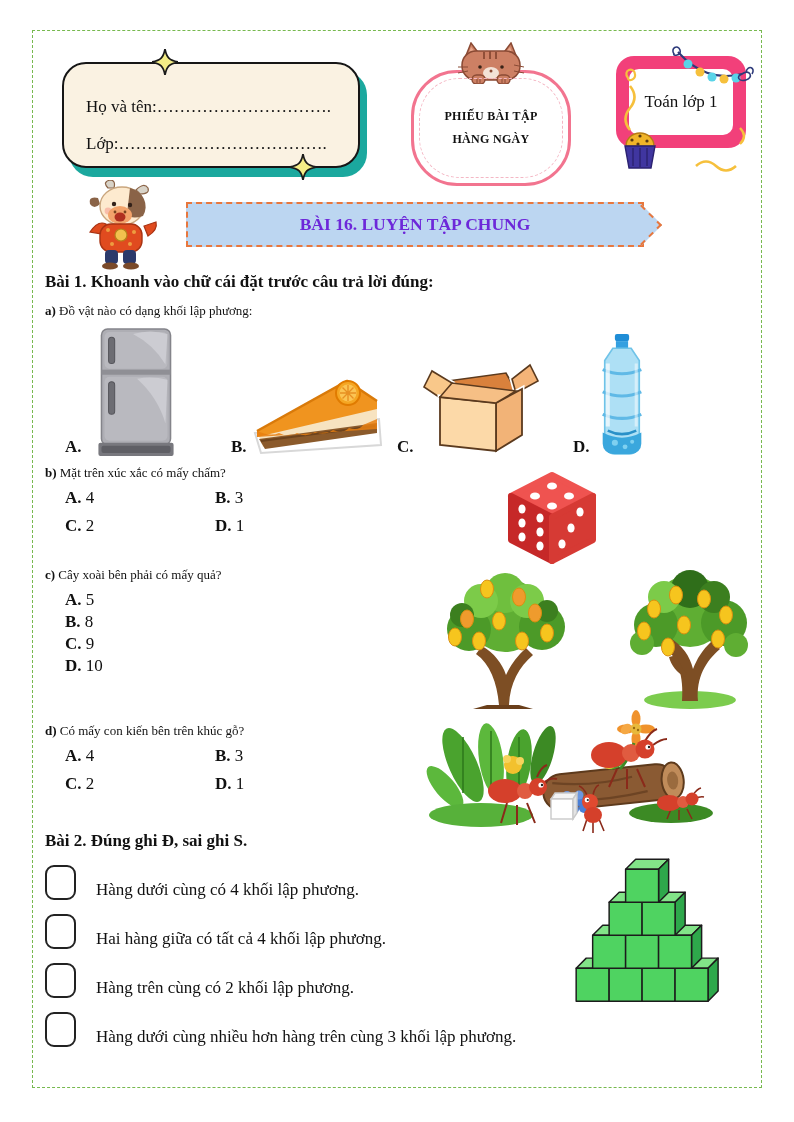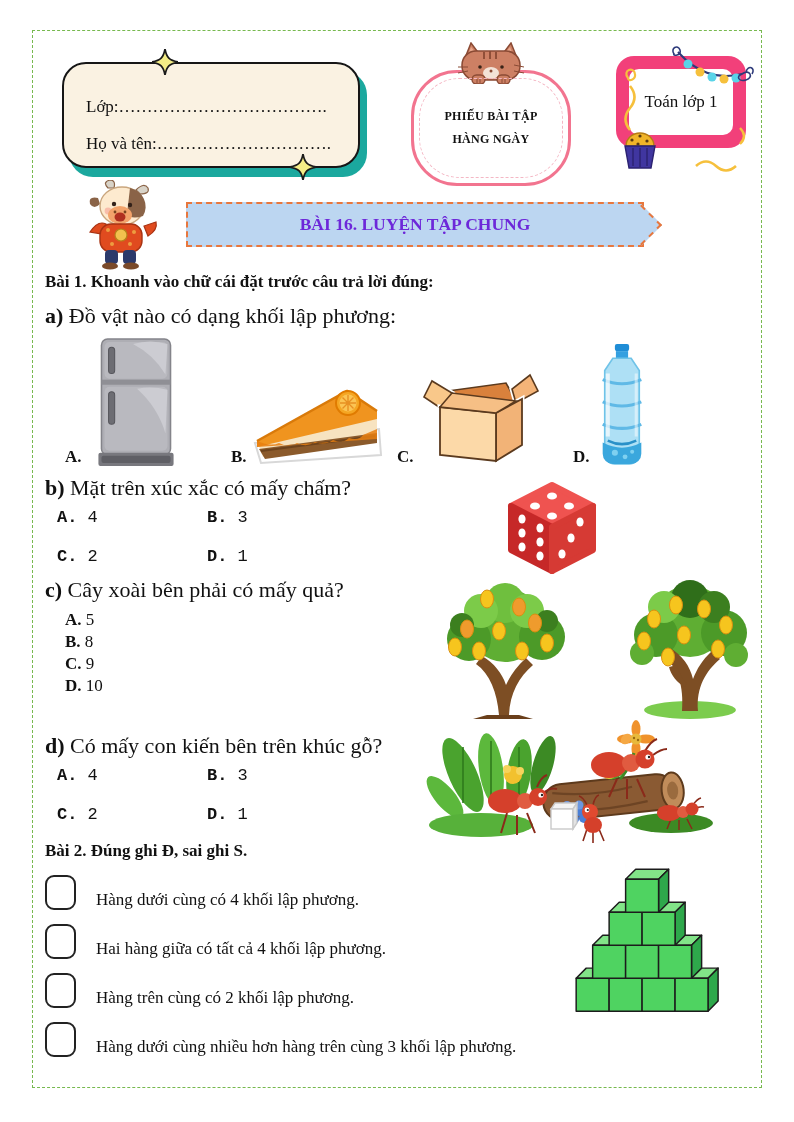--- a/index.html
+++ b/index.html
@@ -40,30 +40,30 @@
             background:#bcd6f1; border:2px dashed #e8773d; z-index:1;
             display:flex; align-items:center; justify-content:center; }
   .banner::after { content:""; position:absolute; right:-14px; top:50%; width:27px; height:27px;
             transform:translateY(-50%) rotate(45deg); background:#bcd6f1;
             border-top:2px dashed #e8773d; border-right:2px dashed #e8773d; }
   .banner-title { font-weight:bold; font-size:17.5px; color:#6d28d9; position:relative; z-index:2; }
 
   
   .content { position:absolute; left:45px; top:272px; width:716px; }
   .sec-heading { font-weight:bold; font-size:17px; margin-bottom:11px; }
-  .q-line { font-size:22px; margin-bottom:4px; }
+  .q-line { font-size:13px; margin-bottom:4px; }
   .q-line b { font-weight:bold; }
 
   .objects-row { display:flex; align-items:flex-end; margin:6px 0 8px 20px; height:132px; }
   .obj { display:flex; align-items:flex-end; }
   .obj .letter { font-weight:bold; font-size:17px; margin-right:4px; }
   .obj-a { width:166px; } .obj-b { width:166px; } .obj-c { width:176px; }
 
   .qblock { position:relative; }
-  .opts-grid { display:grid; grid-template-columns:150px 150px; row-gap:20px; margin:7px 0 6px 12px;font-family:Liberation Mono, monospace; }
+  .opts-grid { display:grid; grid-template-columns:150px 150px; row-gap:8px; margin:7px 0 6px 20px; }
   .opts-col   { display:grid; row-gap:2px; margin:7px 0 6px 20px; }
   .opt { font-size:17px; }
   .opt b { font-weight:bold; }
   .qb-art { position:absolute; left:460px; top:6px; }
   .qc-art { position:absolute; left:382px; top:0px; }
   .qd-art { position:absolute; left:376px; top:-16px; }
 
   
   .bai2 { position:relative; margin-top:10px; }
   .stmt { display:flex; align-items:flex-end; margin-bottom:14px;gap:18px; }
@@ -78,22 +78,22 @@
 <div class="sheet">
   <div class="border-frame"></div>
 
   <div class="name-box">
     <svg class="star star-top" viewBox="0 0 24 24">
         <path d="M12 0C13.5 8 16 10.5 24 12 16 13.5 13.5 16 12 24 10.5 16 8 13.5 0 12 8 10.5 10.5 8 12 0Z" fill="#f4ed86" stroke="#1a1a1a" stroke-width="1.6"></path>
       </svg>
     <svg class="star star-bottom" viewBox="0 0 24 24">
         <path d="M12 0C13.5 8 16 10.5 24 12 16 13.5 13.5 16 12 24 10.5 16 8 13.5 0 12 8 10.5 10.5 8 12 0Z" fill="#f4ed86" stroke="#1a1a1a" stroke-width="1.6"></path>
       </svg>
+    <div class="name-line">Họ và tên:………………………….</div>
     <div class="name-line">Lớp:……………………………….</div>
-    <div class="name-line">Họ và tên:………………………….</div>
   </div>
 
   <div class="title-card">
     <svg class="cat" width="70" height="42" viewBox="0 0 70 42">
       <polygon points="9,16 15,1 24,13" fill="#cd8064" stroke="#8a4a34" stroke-width="1.5"></polygon>
       <polygon points="46,13 55,1 61,16" fill="#cd8064" stroke="#8a4a34" stroke-width="1.5"></polygon>
       <polygon points="12,13 15,5 20,11" fill="#e8a78c"></polygon>
       <polygon points="49,11 54,5 57,13" fill="#e8a78c"></polygon>
       <rect x="6" y="9" width="58" height="29" rx="14" fill="#cd8064" stroke="#8a4a34" stroke-width="1.5"></rect>
       <path d="M28 10v7M34 9v8M40 10v7" stroke="#8a4a34" stroke-width="1.8" fill="none"></path>

